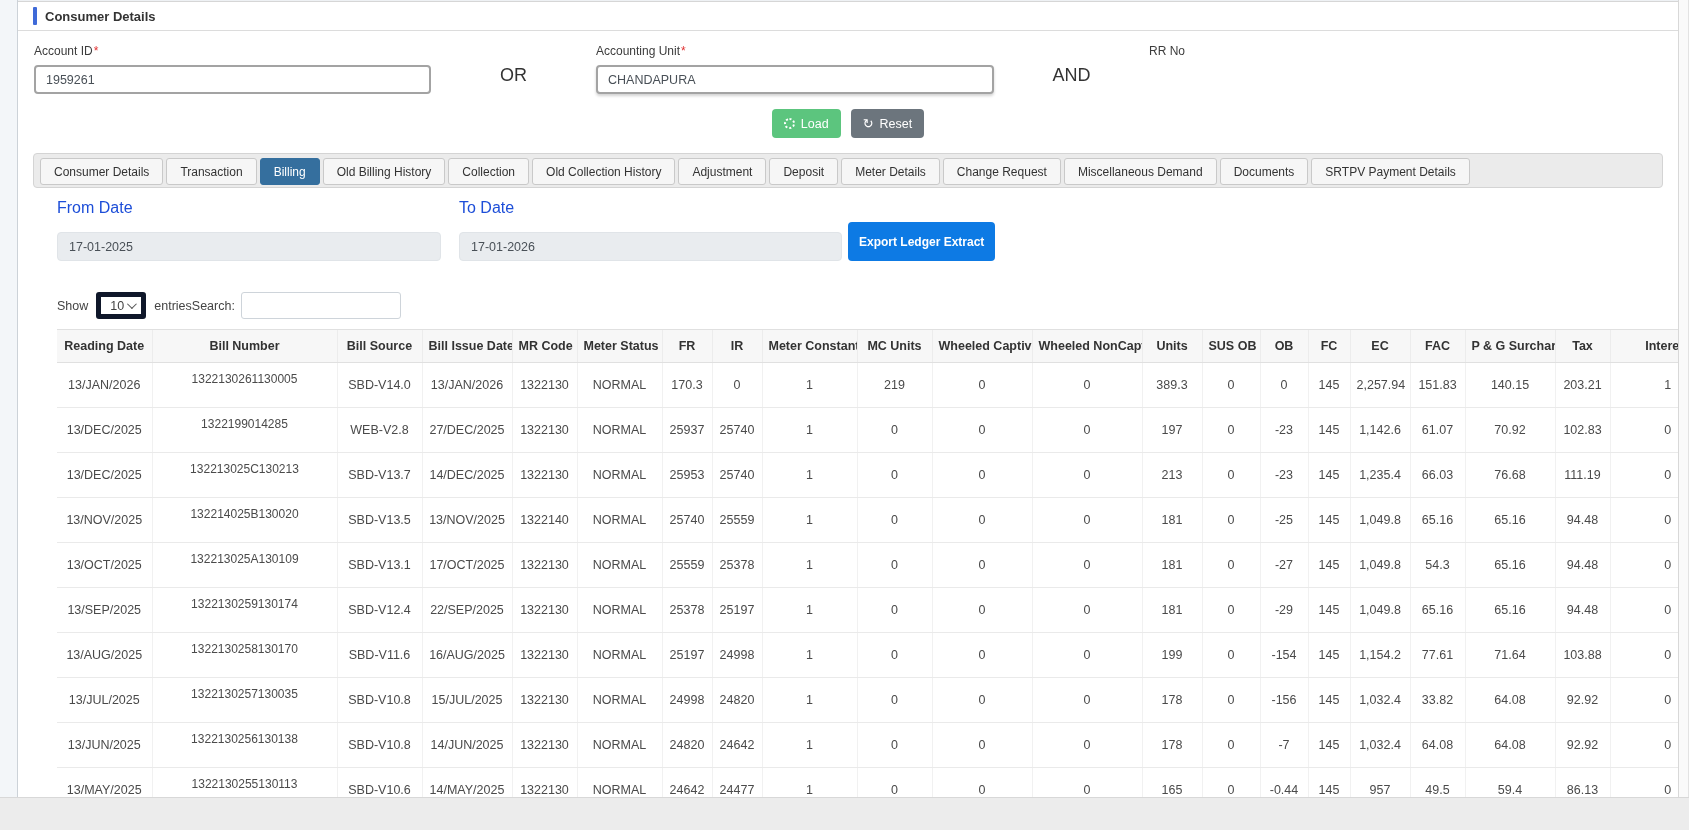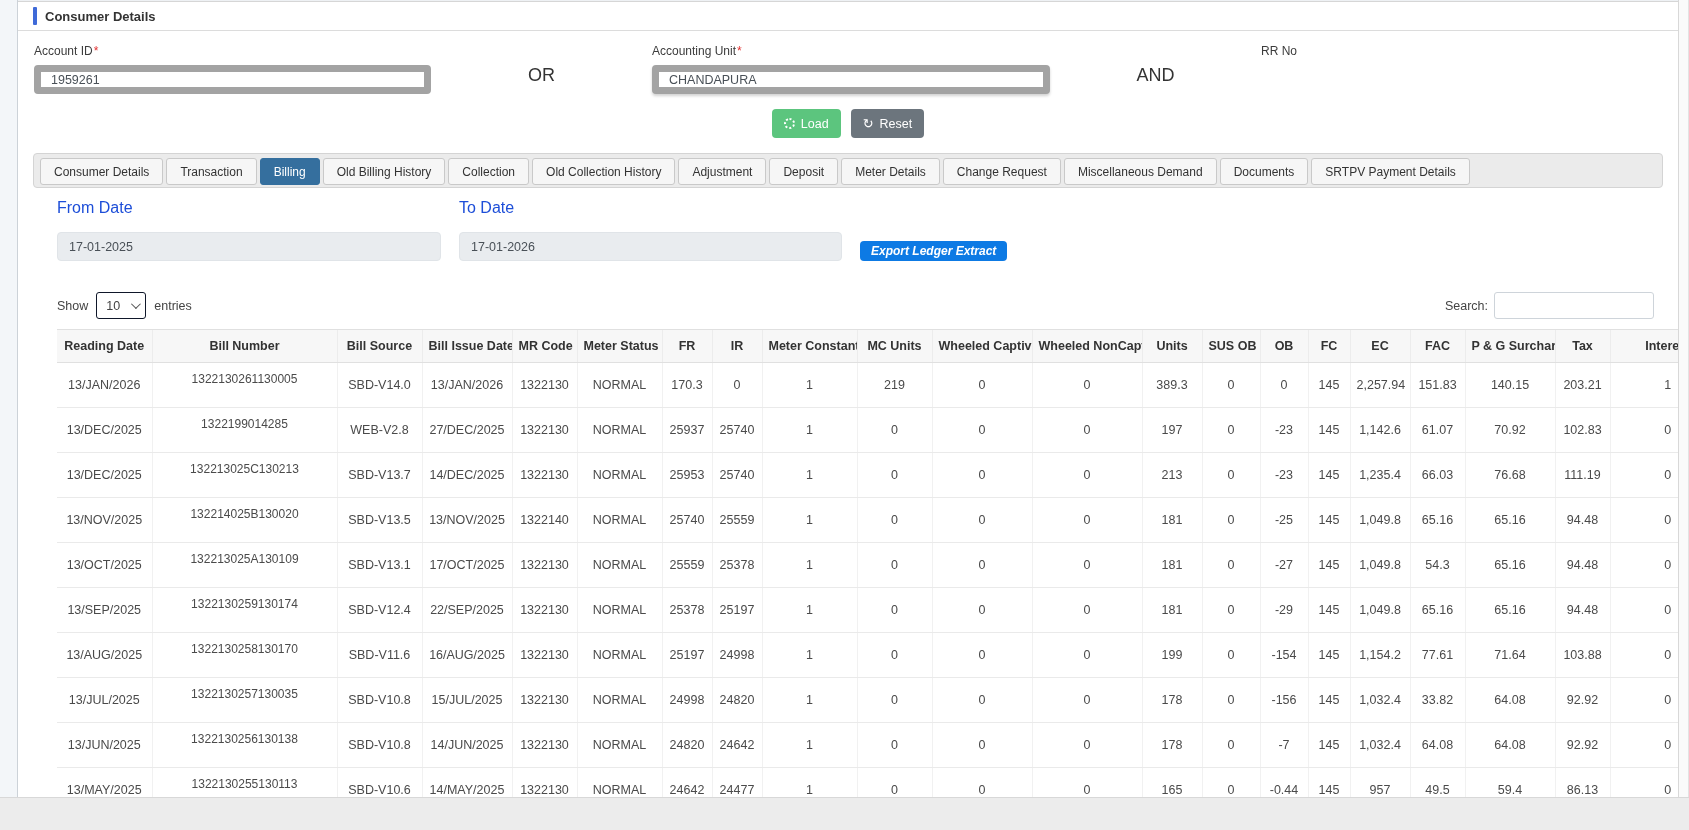--- a/index.html
+++ b/index.html
@@ -14,25 +14,25 @@
   .frame-bottom { position:absolute; left:0; top:797px; width:100%; height:33px; background:#ececec; border-top:1px solid #d8d8d8; }
 
   .main { position:absolute; left:18px; top:3px; width:1660px; height:794px; background:#fff; overflow:hidden; }
 
   
   .title-row { position:relative; height:28px; display:flex; align-items:center; padding-left:27px; border-bottom:1px solid #dcdcdc; }
   .accent-bar { position:absolute; left:15px; top:4px; width:4px; height:18px; background:#3f6ad8; border-radius:1px; }
   .page-title { font-size:13px; font-weight:700; color:#333; }
 
   
-  .search-form { display:flex; padding:13px 0 0 16px;gap:28px; }
+  .search-form { display:flex; padding:13px 0 0 16px; }
   .field { display:flex; flex-direction:column; }
   .field label { font-size:12px; color:#3c3c3c; margin-bottom:7px; }
   .req { color:#e03131; margin-left:1px; }
-  .field input, .field .select-box { height:29px; border:7px solid #a3a3a3; border-radius:4px; padding:0 10px; font-size:12.5px; color:#495057; background:#fff; width:100%; font-family:"Liberation Sans",sans-serif; display:flex; align-items:center; }
+  .field input, .field .select-box { height:29px; border:2px solid #a3a3a3; border-radius:4px; padding:0 10px; font-size:12.5px; color:#495057; background:#fff; width:100%; font-family:"Liberation Sans",sans-serif; display:flex; align-items:center; }
   .w1 { width:397px; } .w2 { width:398px; } .w3 { width:395px; }
   .select-box { border:1px solid #a9b0b7; box-shadow:0 2px 3px rgba(0,0,0,.18); color:#5a6268; }
   .conj { display:flex; align-items:flex-end; justify-content:center; padding-bottom:8px; font-size:18px; color:#333; }
   .c1 { width:165px; } .c2 { width:155px; }
 
   
   .action-row { display:flex; justify-content:center; gap:10px; margin-top:15px; }
   .btn { display:inline-flex; align-items:center; gap:6px; height:29px; padding:0 12px; border:none; border-radius:4px; font-size:12.5px; color:#fff; cursor:pointer; font-family:"Liberation Sans",sans-serif; }
   .btn-load { background:#5cc57e; }
   .btn-reset { background:#6c757d; }
@@ -43,26 +43,26 @@
   .tab-strip { margin:15px 15px 0 15px; height:35px; background:#ebebeb; border:1px solid #d4d4d4; border-radius:4px; padding:4px 0 0 6px; display:flex; align-items:flex-start; }
   .tab { height:27px; padding:0 13px; margin-right:3px; background:#f6f6f6; border:1px solid #c9c9c9; border-radius:3px; font-size:12px; color:#333; cursor:pointer; font-family:"Liberation Sans",sans-serif; white-space:nowrap; }
   .tab.active { background:#356f9e; border-color:#356f9e; color:#fff; }
 
   
   .date-row { display:flex; padding:11px 0 0 39px; align-items:flex-end; }
   .date-field { display:flex; flex-direction:column; }
   .date-field label { font-size:16px; color:#1d4ed8; margin-bottom:15px; }
   .date-input { height:29px; border:1px solid #e0e4e8; background:#e9ecef; border-radius:4px; padding:0 11px; font-size:12.5px; color:#495057; display:flex; align-items:center; }
   .dw1 { width:384px; } .dw2 { width:383px; margin-left:18px; }
-  .btn-export { background:#0d7ae4; height:20px; margin-left:18px; padding:0 11px; font-weight:700; font-size:12px;font-style:italic; }
-
-  
-  .entries-row { display:flex; align-items:center; justify-content:space-between; padding:31px 24px 0 39px; }
+  .btn-export { background:#0d7ae4; height:39px; margin-left:6px; padding:0 11px; font-weight:700; font-size:12px; }
+
+  
+  .entries-row { display:flex; align-items:center; padding:31px 24px 0 39px; }
   .show-entries { display:flex; align-items:center; gap:8px; font-size:12.5px; color:#444; }
-  .page-size-select { width:50px; height:27px; border:1px solid #0f172a; border-radius:3px; display:flex; align-items:center; justify-content:space-between; padding:0 7px 0 9px; color:#444; cursor:pointer; background:#fff; }
+  .page-size-select { width:50px; height:27px; border:5px solid #0f172a; border-radius:3px; display:flex; align-items:center; justify-content:space-between; padding:0 7px 0 9px; color:#444; cursor:pointer; background:#fff; }
   .chev { width:7px; height:7px; border-right:1.5px solid #555; border-bottom:1.5px solid #555; transform:rotate(45deg) translateY(-2px); display:inline-block; }
   .search-box { display:flex; align-items:center; gap:6px; font-size:12.5px; color:#444; }
   .search-box input { width:160px; height:27px; border:1px solid #ced4da; border-radius:3px; padding:0 8px; font-family:"Liberation Sans",sans-serif; font-size:12.5px; }
 
   
   .table-wrap { margin:10px 0 0 39px; width:1621px; overflow:hidden; }
   table { border-collapse:collapse; table-layout:fixed; width:1668px; }
   thead th { background:#f7f7f7; border-top:1px solid #e0e0e0; border-bottom:1px solid #e0e0e0; border-left:1px solid #ececec; padding:9px 6px; font-size:12.5px; font-weight:700; color:#333; text-align:center; white-space:nowrap; overflow:hidden; }
   thead th:first-child { border-left:none; }
   tbody td { border-bottom:1px solid #eaeaea; border-left:1px solid #f1f1f1; padding:15px 6px; font-size:12.5px; color:#4a4a4a; text-align:center; white-space:nowrap; overflow:hidden; vertical-align:middle; }

